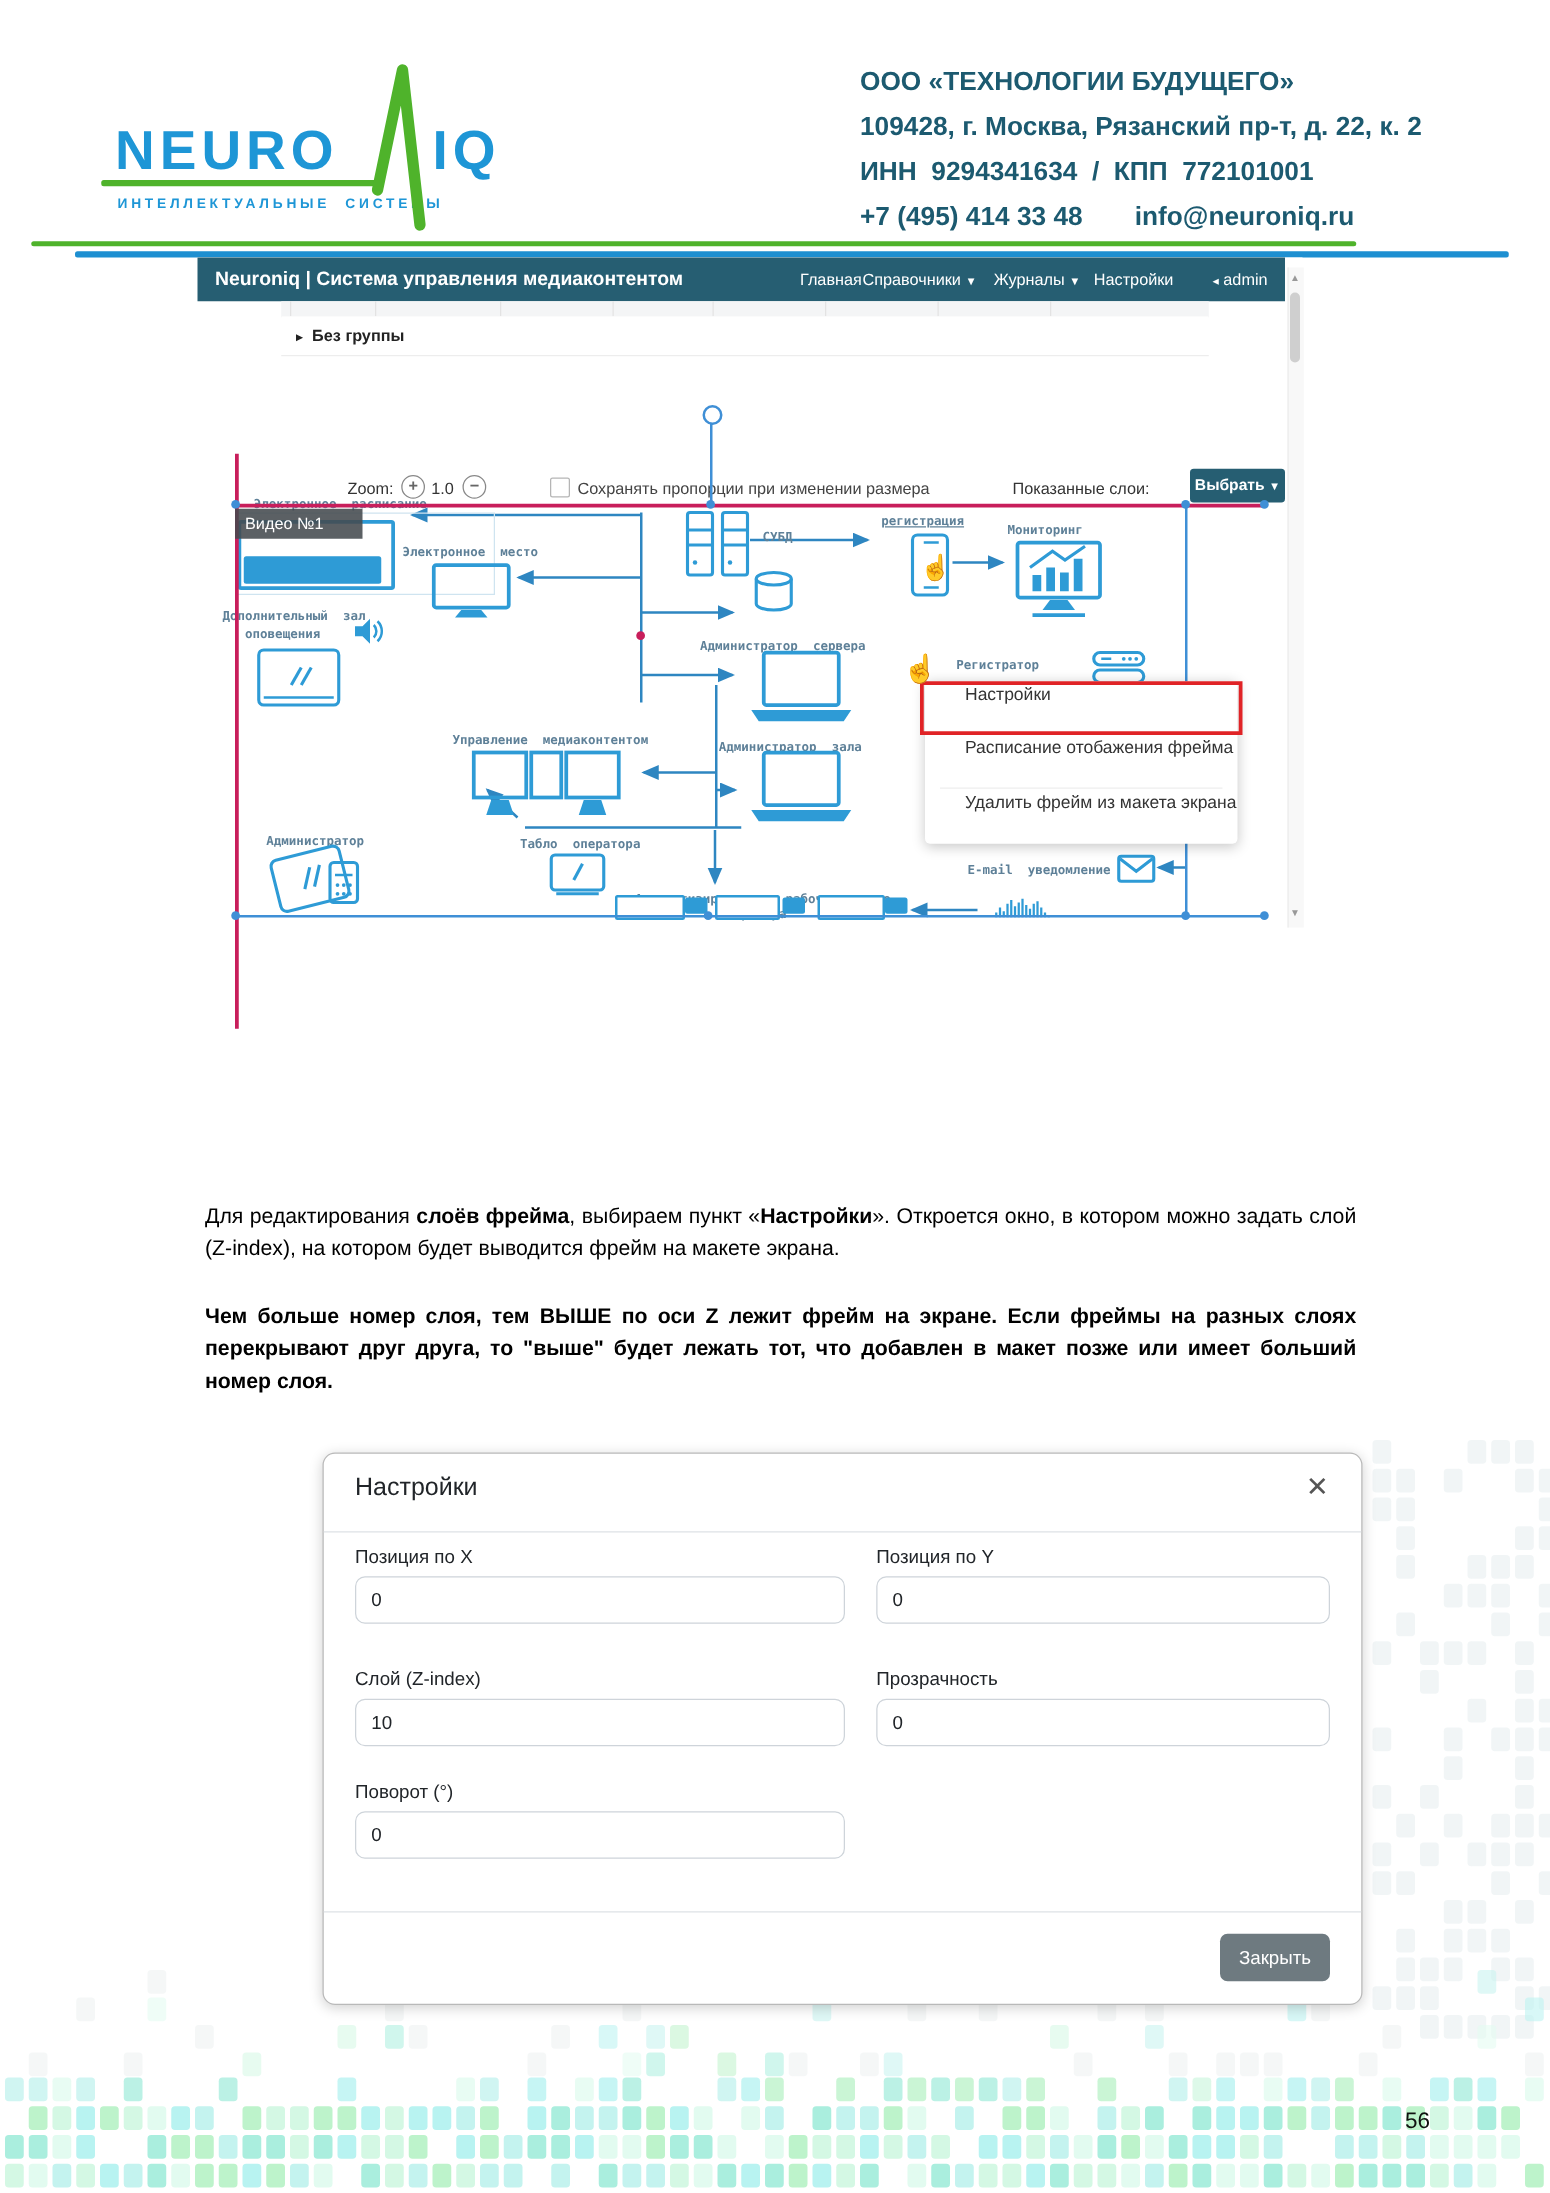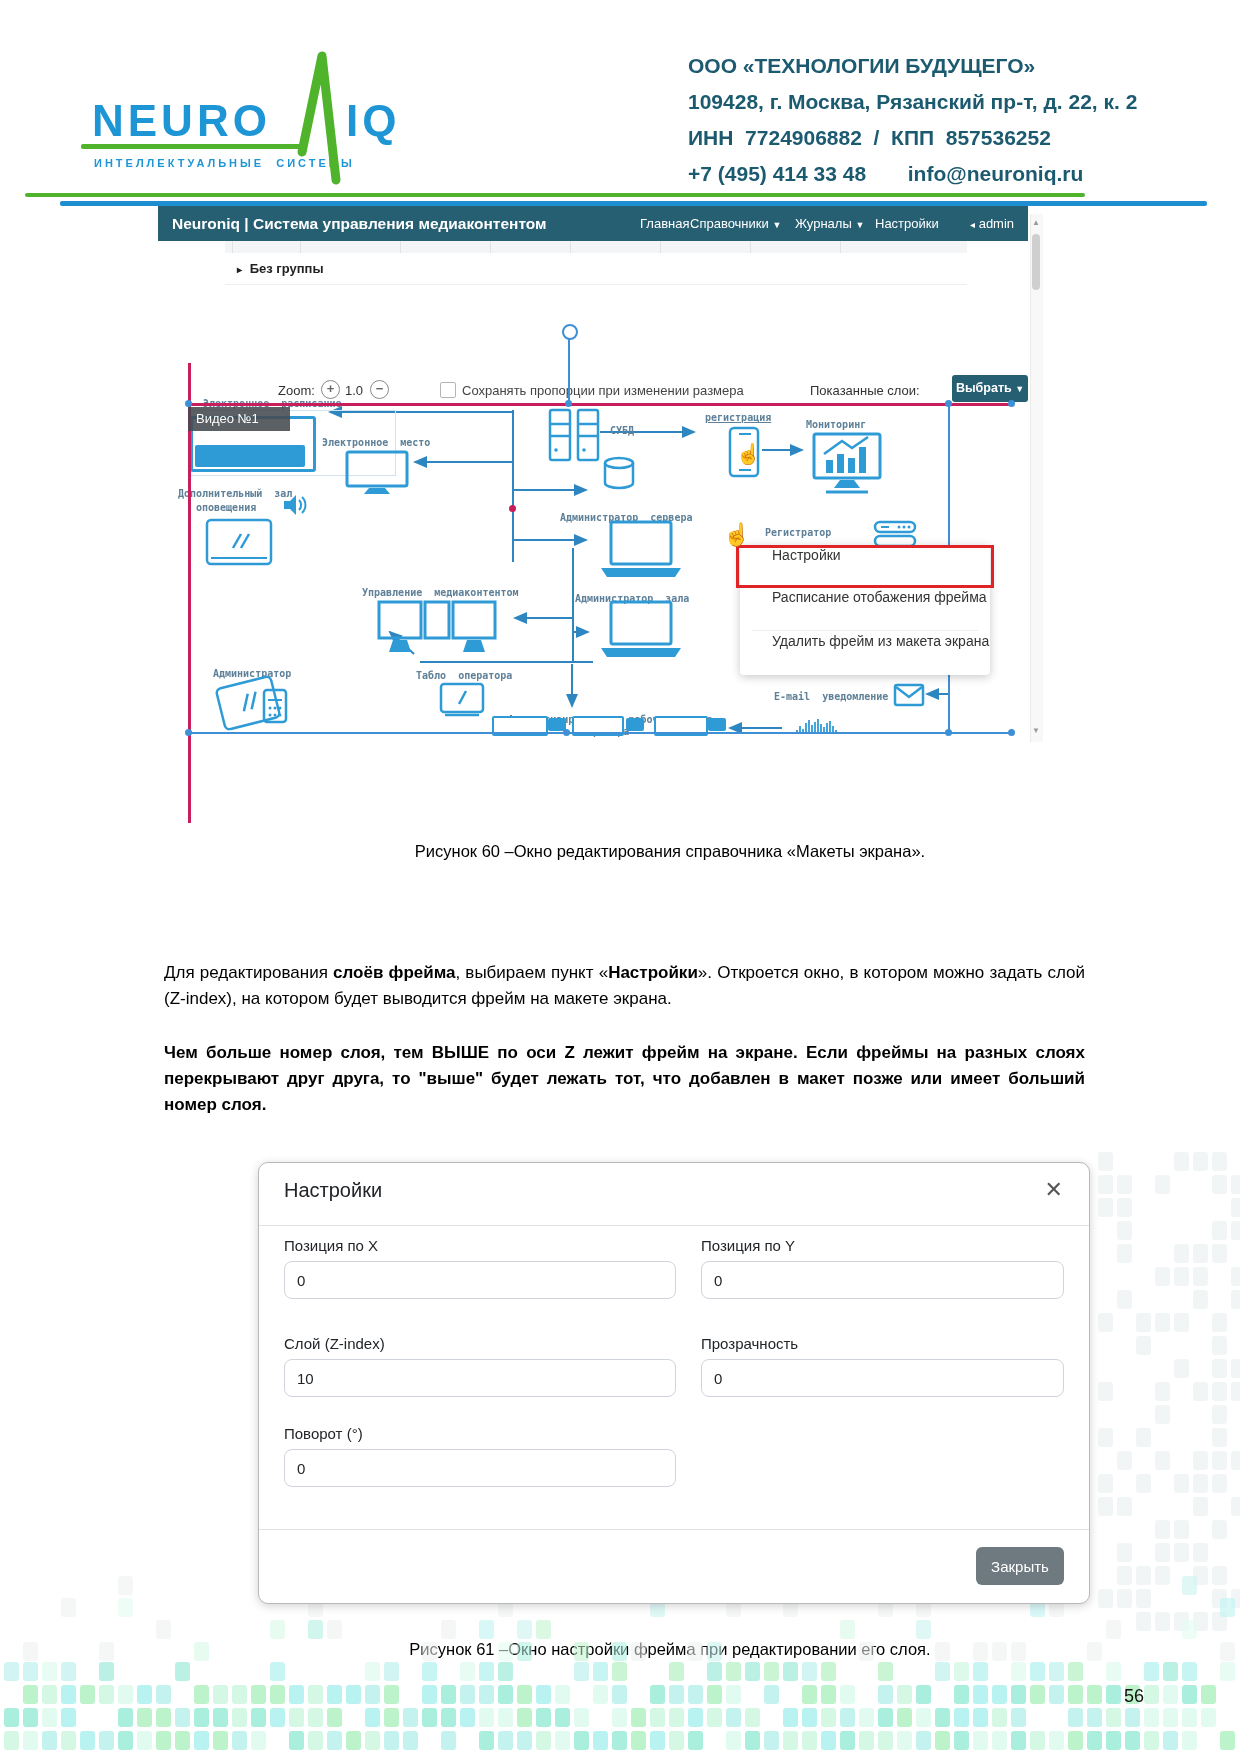--- a/index.html
+++ b/index.html
@@ -79,21 +79,21 @@
     <svg class="abs" style="left:296px;top:48px;z-index:2;" width="52" height="140" viewBox="0 0 52 140">
       <polyline points="6,104 26,8 40,132" fill="none" stroke="#4fb32b" stroke-width="9" stroke-linecap="round" stroke-linejoin="round"></polyline>
     </svg>
     <div class="abs" style="left:81px;top:144px;width:224px;height:5px;background:#4fb32b;border-radius:2px;"></div>
     <span class="logo-tag pre" style="left:94px;top:157px;">ИНТЕЛЛЕКТУАЛЬНЫЕ  СИСТЕМЫ</span>
   </div>
 
   <div class="company" style="left:688px;top:48px;">
     <div class="l1">ООО «ТЕХНОЛОГИИ БУДУЩЕГО»</div>
     <div>109428, г. Москва, Рязанский пр-т, д. 22, к. 2</div>
-    <div class="pre">ИНН  7724906882  /  КПП  857536252</div>
+    <div class="pre">ИНН  9294341634  /  КПП  772101001</div>
     <div>
       <span>+7 (495) 414 33 48</span>
       <span style="display:inline-block;width:30px;"></span>
       <span>info@neuroniq.ru</span>
     </div>
   </div>
 
   <div class="abs" style="left:25px;top:193px;width:1060px;height:4px;background:#4fb32b;border-radius:2px;"></div>
   <div class="abs" style="left:60px;top:201px;width:1147px;height:5px;background:#1d8fd1;border-radius:2px;"></div>
 
@@ -332,21 +332,20 @@
       <div class="redbox"></div>
       <div class="mitem" style="top:2px;">Настройки</div>
       <div class="msep" style="top:41px;"></div>
       <div class="mitem" style="top:44px;">Расписание отобажения фрейма</div>
       <div class="msep" style="top:85px;"></div>
       <div class="mitem" style="top:88px;">Удалить фрейм из макета экрана</div>
     </div>
     <span class="abs" style="left:565px;top:316px;font-size:22px;color:#222;z-index:6;">☝</span>
   </div>
 
-  <div class="caption" style="top:842px;">Рисунок 60 –Окно редактирования справочника «Макеты экрана».</div>
 
   <div class="para" style="top:960px;"><span>Для редактирования </span><b>слоёв фрейма</b><span>, выбираем пункт «</span><b>Настройки</b><span>». Откроется окно, в котором можно задать слой (Z-index), на котором будет выводится фрейм на макете экрана.</span></div>
 
   <div class="para bold" style="top:1040px;">Чем больше номер слоя, тем ВЫШЕ по оси Z лежит фрейм на экране. Если фреймы на разных слоях перекрывают друг друга, то "выше" будет лежать тот, что добавлен в макет позже или имеет больший номер слоя.</div>
 
   <div class="modal">
     <div class="mtitle">Настройки</div>
     <span class="mclose">✕</span>
     <div class="mdiv" style="top:62px;"></div>
 
@@ -360,21 +359,20 @@
     <label class="flabel" style="left:442px;top:172px;">Прозрачность</label>
     <input class="finput" style="left: 442px; top: 196px; width: 363px;" value="0">
 
     <label class="flabel" style="left:25px;top:262px;">Поворот (°)</label>
     <input class="finput" style="left: 25px; top: 286px; width: 392px;" value="0">
 
     <div class="mdiv" style="top:366px;"></div>
     <button class="closebtn">Закрыть</button>
   </div>
 
-  <div class="caption" style="top:1640px;">Рисунок 61 –Окно настройки фрейма при редактировании его слоя.</div>
 
   <div>
       <div class="mcell" style="left: 1098px; top: 1152px; width: 15px; height: 19px; background: rgb(238, 243, 244); opacity: 0.8;"></div>
       <div class="mcell" style="left: 1174px; top: 1152px; width: 15px; height: 19px; background: rgb(238, 243, 244); opacity: 0.8;"></div>
       <div class="mcell" style="left: 1193px; top: 1152px; width: 15px; height: 19px; background: rgb(238, 243, 244); opacity: 0.8;"></div>
       <div class="mcell" style="left: 1212px; top: 1152px; width: 15px; height: 19px; background: rgb(238, 243, 244); opacity: 0.8;"></div>
       <div class="mcell" style="left: 1098px; top: 1175px; width: 15px; height: 19px; background: rgb(238, 243, 244); opacity: 0.8;"></div>
       <div class="mcell" style="left: 1117px; top: 1175px; width: 15px; height: 19px; background: rgb(238, 243, 244); opacity: 0.8;"></div>
       <div class="mcell" style="left: 1155px; top: 1175px; width: 15px; height: 19px; background: rgb(238, 243, 244); opacity: 0.8;"></div>
       <div class="mcell" style="left: 1212px; top: 1175px; width: 15px; height: 19px; background: rgb(238, 243, 244); opacity: 0.8;"></div>

